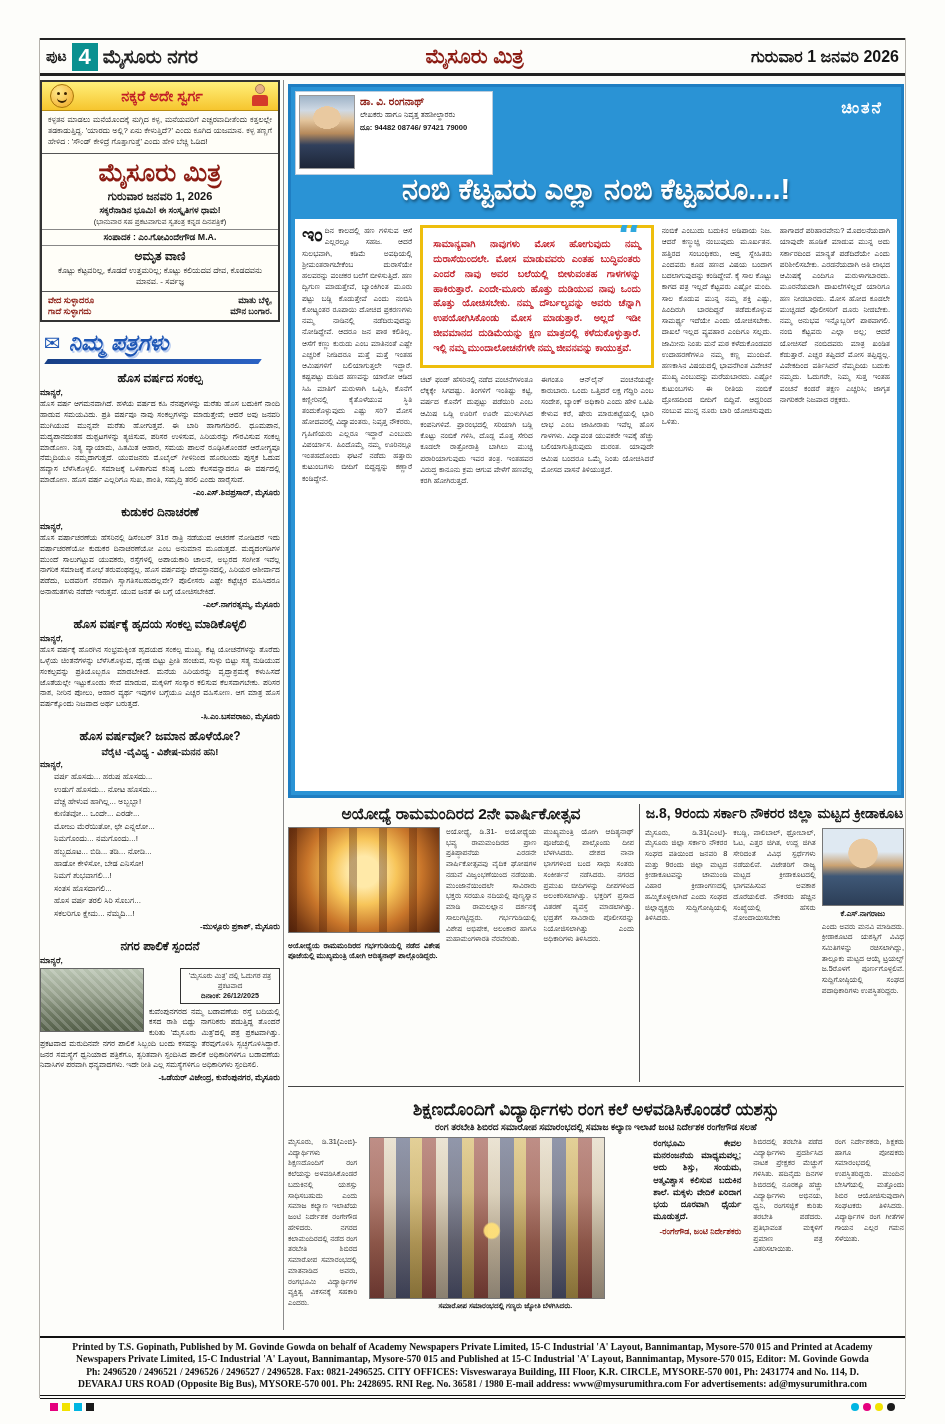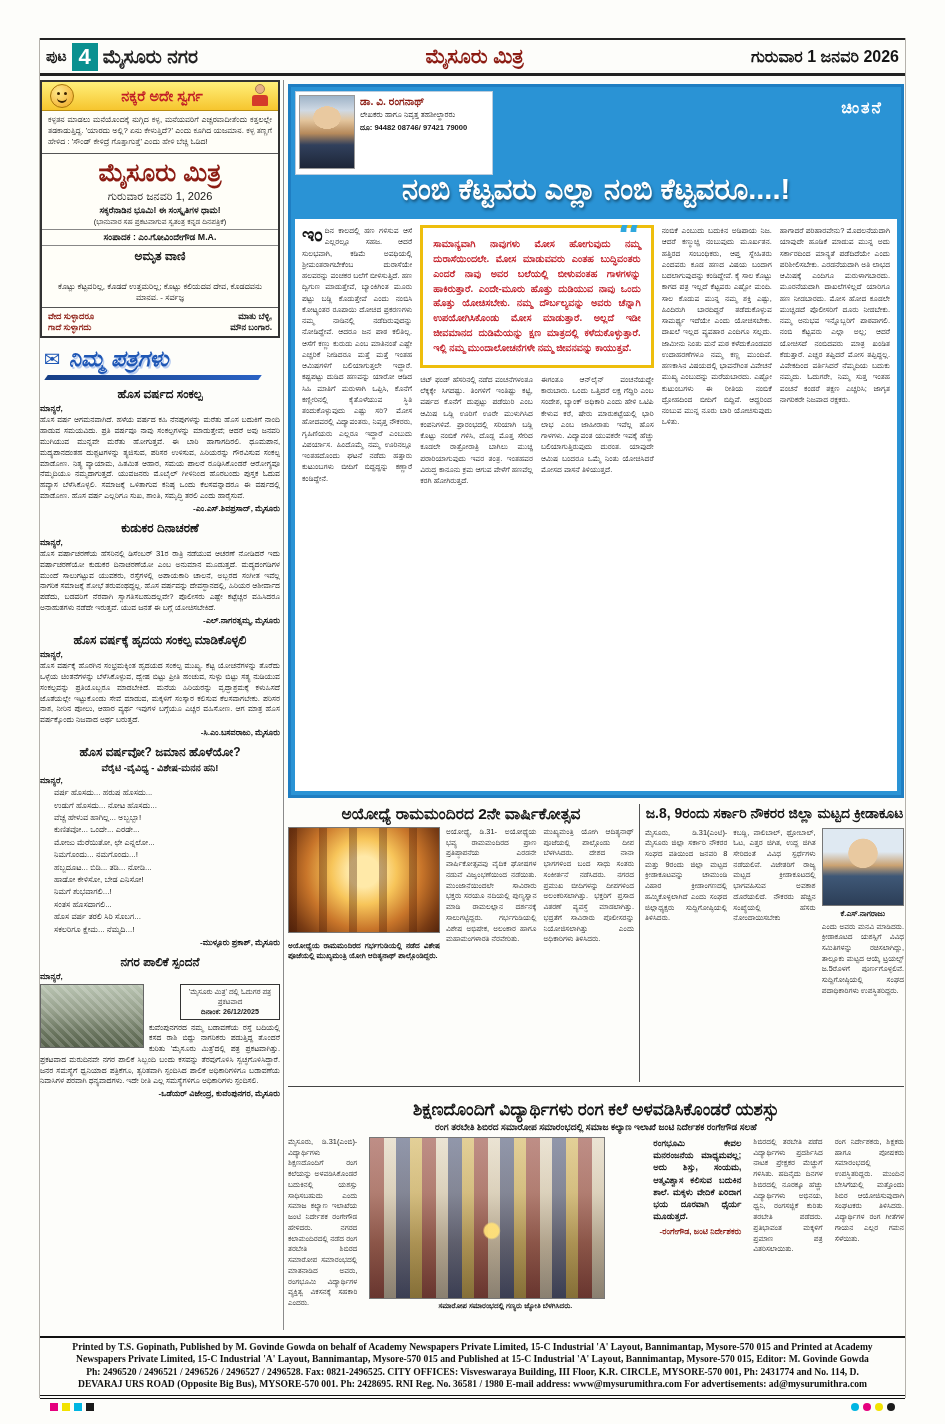--- a/index.html
+++ b/index.html
@@ -31,26 +31,26 @@
   .smiley{width:22px;height:22px;border-radius:50%;background:radial-gradient(circle at 35% 30%,#ffe98c,#f0a51f);
     border:1px solid #a8750a;position:relative;flex:none;}
   .smiley .eye{position:absolute;width:3px;height:3px;border-radius:50%;background:#3a2202;top:7px;}
   .e1{left:6px;} .e2{right:6px;}
   .smiley .mouth{position:absolute;left:6px;right:6px;bottom:4px;height:6px;border-bottom:2px solid #3a2202;border-radius:0 0 10px 10px;}
   .cartoon{width:20px;height:24px;flex:none;}
   .c-head{width:10px;height:10px;border-radius:50%;background:#e8b184;margin:0 auto;border:1px solid #a87a50;box-sizing:border-box;}
   .c-body{width:16px;height:11px;background:#d43a2a;border-radius:3px 3px 1px 1px;margin:1px auto 0;}
   .humor-body{font-size:7.8px;line-height:1.4;padding:4px 6px 5px;text-align:justify;border-bottom:1px solid #555;}
   .mb-title{text-align:center;color:#8c1c13;font-weight:bold;font-size:25px;margin-top:4px;}
-  .mb-date{text-align:center;font-weight:normal;font-size:11px;margin:2px 0;}
+  .mb-date{text-align:center;font-weight:bold;font-size:11px;margin:2px 0;}
   .mb-line1{text-align:center;font-size:8.6px;font-weight:bold;}
   .mb-line2{text-align:center;font-size:7.4px;margin:1px 4px;}
   .mb-editor{text-align:center;font-size:8.8px;font-weight:bold;margin:3px 0;border-top:1px solid #888;border-bottom:1px solid #888;padding:2px 0;}
   .mb-amrutha-title{text-align:center;font-weight:bold;font-size:12px;margin-top:2px;}
-  .mb-amrutha-body{font-size:8px;padding:2px 8px 4px;text-align:center;line-height:1.4;margin-top:16px;}
+  .mb-amrutha-body{font-size:8px;padding:2px 8px 4px;text-align:center;line-height:1.4;}
   .mb-proverbs{display:flex;justify-content:space-between;border-top:1px solid #555;padding:3px 6px;}
   .pv-left span,.pv-right span{display:block;font-size:8.4px;font-weight:bold;}
   .pv-left{color:#8c1c13;} .pv-right{color:#222;text-align:right;}
 
   .letters-hdr{display:flex;align-items:center;gap:8px;padding:8px 4px 0;}
   .env-icon{font-size:20px;color:#1f57b5;}
   .letters-title{font-size:22px;font-weight:bold;font-style:italic;color:#1f57b5;text-shadow:1.5px 1.5px 0 #b9cdf0;}
   .letters-underline{height:5px;background:linear-gradient(90deg,#173f86,#2a62c4);transform:skewX(-35deg);margin:3px 20px 4px 6px;}
 
   .letter-title{text-align:center;font-weight:bold;font-size:12px;margin:7px 0 3px;line-height:1.2;}

